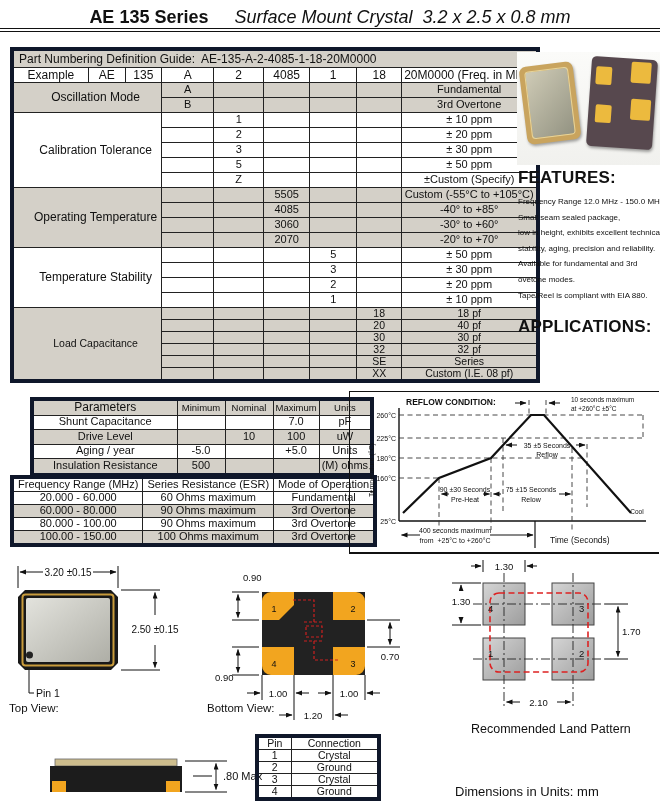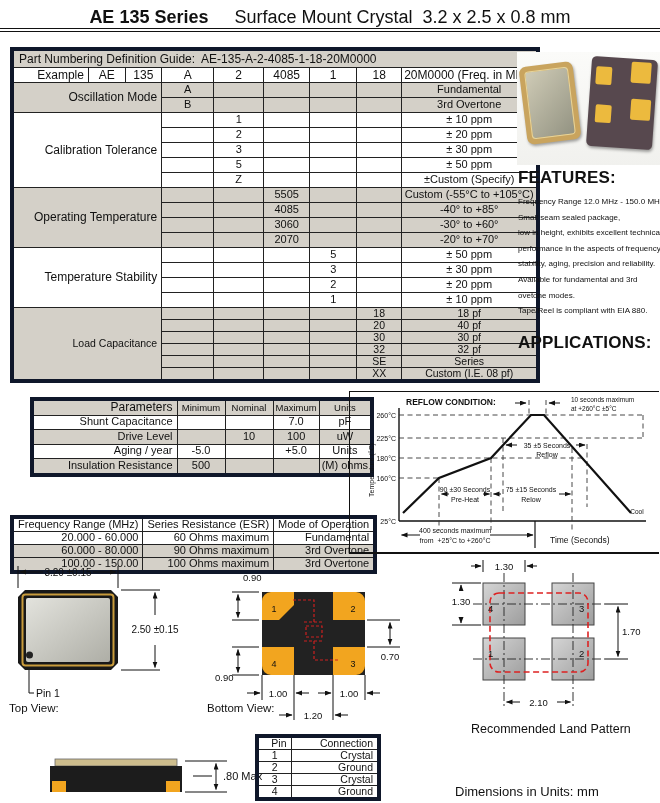--- a/index.html
+++ b/index.html
@@ -2,40 +2,40 @@
 <html><head>
 <meta charset="utf-8">
 <style>
   html,body{margin:0;padding:0;}
   body{width:660px;height:803px;position:relative;background:#fff;color:#111;
        font-family:"Liberation Sans",sans-serif;overflow:hidden;}
   .abs{position:absolute;}
   
   #title{top:7px;left:0;right:0;text-align:center;font-size:18px;white-space:nowrap;}
   #title .b{font-weight:bold;}
-  #title .r{margin-left:26px;}
+  #title .r{margin-left:26px;font-style:italic;}
   #rule{top:28px;left:0;width:660px;height:2px;border-top:1.5px solid #111;border-bottom:1.5px solid #111;}
   
   table{border-collapse:collapse;table-layout:fixed;}
   .frame{border:4px solid #0f172a;}
   td{border:1px solid #222;font-size:11px;line-height:1.05;padding:0 2px;overflow:hidden;white-space:nowrap;}
   tr.gray td{background:#d4d0c8;}
-  td.lbl{text-align:right;padding:0 4px;}
+  td.lbl{text-align:center;padding:0 4px;}
   td.ctr{text-align:center;}
   td.guide{font-size:12px;height:15px;padding:1px 5px;background:#d4d0c8;}
   #ptable td{height:14px;}
   #ptable tr.exrow td{height:14px;font-size:12px;}
   #ptable td.seclbl{font-size:12px;padding-left:20px;}
   #ptable tr.short td{height:9.5px;font-size:10.5px;}
   #ptable{top:47px;left:10px;}
   #params{top:397px;left:10px;margin-left:20px;}
   #params td{height:13.5px;}
   #params td.ph{font-size:12px;}
   #params td.phs{font-size:9.5px;}
-  #freq{top:475px;left:10px;margin-top:40px;}
+  #freq{top:475px;left:10px;}
   #freq td{height:12px;}
   #pins{top:734px;left:255px;}
   #pins td{height:11px;font-size:10.5px;}
   
   #photo{top:52px;left:517px;width:143px;height:113px;background:linear-gradient(180deg,#fbfbf9,#f1f1ee);}
   #xtal-top{position:absolute;left:6px;top:12px;width:54px;height:78px;transform:rotate(-7deg);
             background:#c9a45e;border-radius:7px;box-shadow:1px 2px 3px rgba(0,0,0,.35);}
   #xtal-top .lid{position:absolute;left:5px;top:5px;right:5px;bottom:5px;border-radius:4px;
             border:1.5px solid #e7d49a;background:linear-gradient(135deg,#cfcbb6,#939382);}
   #xtal-bot{position:absolute;left:72px;top:6px;width:66px;height:90px;transform:rotate(4deg);
@@ -275,21 +275,20 @@
     <div class="pad" style="left:7px;top:48px;width:16px;height:18px"></div>
   </div>
 </div>
 
 <div class="abs" id="feat">
   <div class="bigttl">FEATURES:</div>
   <div id="feat-lines">
       <div class="fline">Frequency Range 12.0 MHz - 150.0 MHz</div>
       <div class="fline">Small seam sealed package,</div>
       <div class="fline">low in height, exhibits excellent technical</div>
-      <div class="fline">performance in the aspects of frequency</div>
       <div class="fline">stability, aging, precision and reliability.</div>
       <div class="fline">Available for fundamental and 3rd</div>
       <div class="fline">ovetone modes.</div>
       <div class="fline">Tape/Reel is compliant with EIA 880.</div>
     </div>
   <div class="bigttl" id="appttl">APPLICATIONS:</div>
 </div>
 
 <table class="abs frame" id="params">
   <colgroup>
@@ -350,20 +349,25 @@
         <td class="lbl">Series Resistance (ESR)</td>
         <td class="lbl">Mode of Operation</td>
       </tr>
       <tr>
         <td class="lbl">20.000 - 60.000</td>
         <td class="lbl">60 Ohms maximum</td>
         <td class="lbl">Fundamental</td>
       </tr>
       <tr class="gray">
         <td class="lbl">60.000 - 80.000</td>
+        <td class="lbl">90 Ohms maximum</td>
+        <td class="lbl">3rd Overtone</td>
+      </tr>
+      <tr>
+        <td class="lbl">80.000 - 100.00</td>
         <td class="lbl">90 Ohms maximum</td>
         <td class="lbl">3rd Overtone</td>
       </tr>
       <tr class="gray">
         <td class="lbl">100.00 - 150.00</td>
         <td class="lbl">100 Ohms maximum</td>
         <td class="lbl">3rd Overtone</td>
       </tr>
     </tbody>
 </table>

